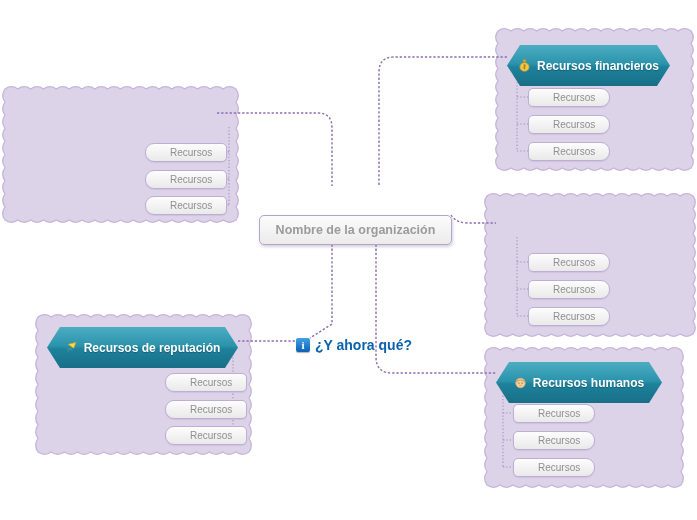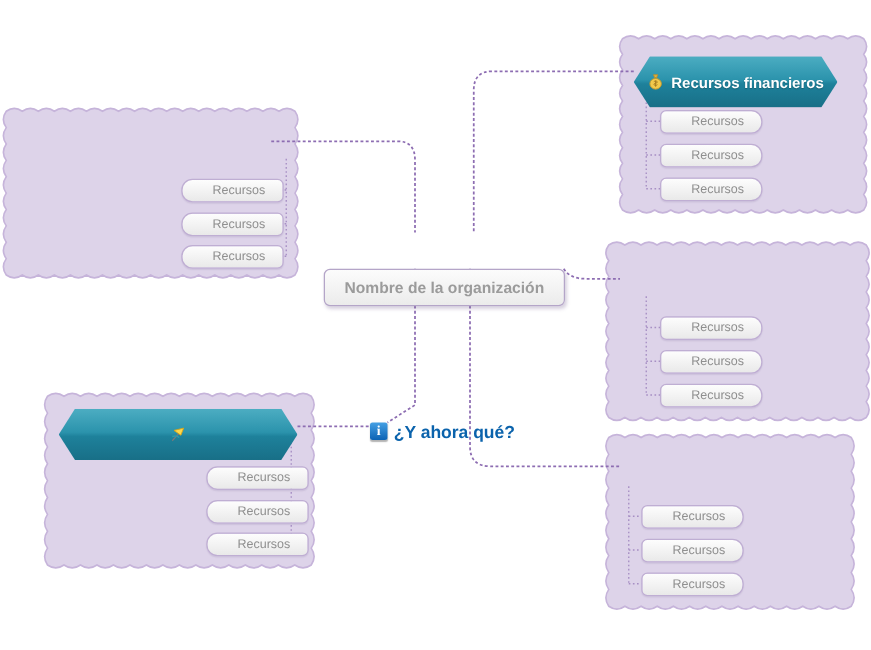--- a/index.html
+++ b/index.html
@@ -95,32 +95,45 @@
     <span>Recursos financieros</span>
   </div>
   <div class="child cap-right" style="left:528px;top:88px">Recursos</div>
   <div class="child cap-right" style="left:528px;top:115px">Recursos</div>
   <div class="child cap-right" style="left:528px;top:142px">Recursos</div>
 
   <div class="child cap-right" style="left:528px;top:253px">Recursos</div>
   <div class="child cap-right" style="left:528px;top:280px">Recursos</div>
   <div class="child cap-right" style="left:528px;top:307px">Recursos</div>
 
+  <div class="topic" style="left:496px;top:362px;width:166px">
+    <span class="ticon">
+      <svg width="13" height="13" viewBox="0 0 13 13">
+        <circle cx="6.5" cy="7" r="4.8" fill="#f8cf96" stroke="#dba968" stroke-width="0.7"></circle>
+        <path d="M1.9 6.4 C2.1 2.6 10.9 2.6 11.1 6.4 C9 5.3 8.6 4.5 6.5 4.5 C4.4 4.5 4 5.3 1.9 6.4 Z" fill="#c5a06e"></path>
+        <circle cx="4.9" cy="7.1" r="0.55" fill="#5a4632"></circle>
+        <circle cx="8.1" cy="7.1" r="0.55" fill="#5a4632"></circle>
+        <path d="M5.3 9.2 Q6.5 10 7.7 9.2" stroke="#b5875a" stroke-width="0.6" fill="none"></path>
+      </svg>
+    </span>
+    <span>Recursos humanos</span>
+  </div>
   <div class="child cap-right" style="left:513px;top:404px">Recursos</div>
   <div class="child cap-right" style="left:513px;top:431px">Recursos</div>
   <div class="child cap-right" style="left:513px;top:458px">Recursos</div>
 
   <div class="topic" style="left:47px;top:327px;width:191px">
     <span class="ticon">
       <svg width="13" height="13" viewBox="0 0 13 13">
         <path d="M1.8 11.6 L10.6 2" stroke="#7a7a7a" stroke-width="0.9"></path>
         <path d="M10.9 1.5 L3.2 3.3 L8.7 7.2 Z" fill="#ffd84d" stroke="#d9a616" stroke-width="0.7"></path>
         <path d="M1.8 8.2 Q4.8 7.1 7.4 9" stroke="#2f9aaa" stroke-width="1.2" fill="none"></path>
       </svg>
     </span>
+    <span>Recursos de reputación</span>
   </div>
   <div class="child cap-left" style="left:165px;top:373px">Recursos</div>
   <div class="child cap-left" style="left:165px;top:400px">Recursos</div>
   <div class="child cap-left" style="left:165px;top:426px">Recursos</div>
 
   <div class="center">
     <span>Nombre de la organización</span>
   </div>
 
   <div class="note">

